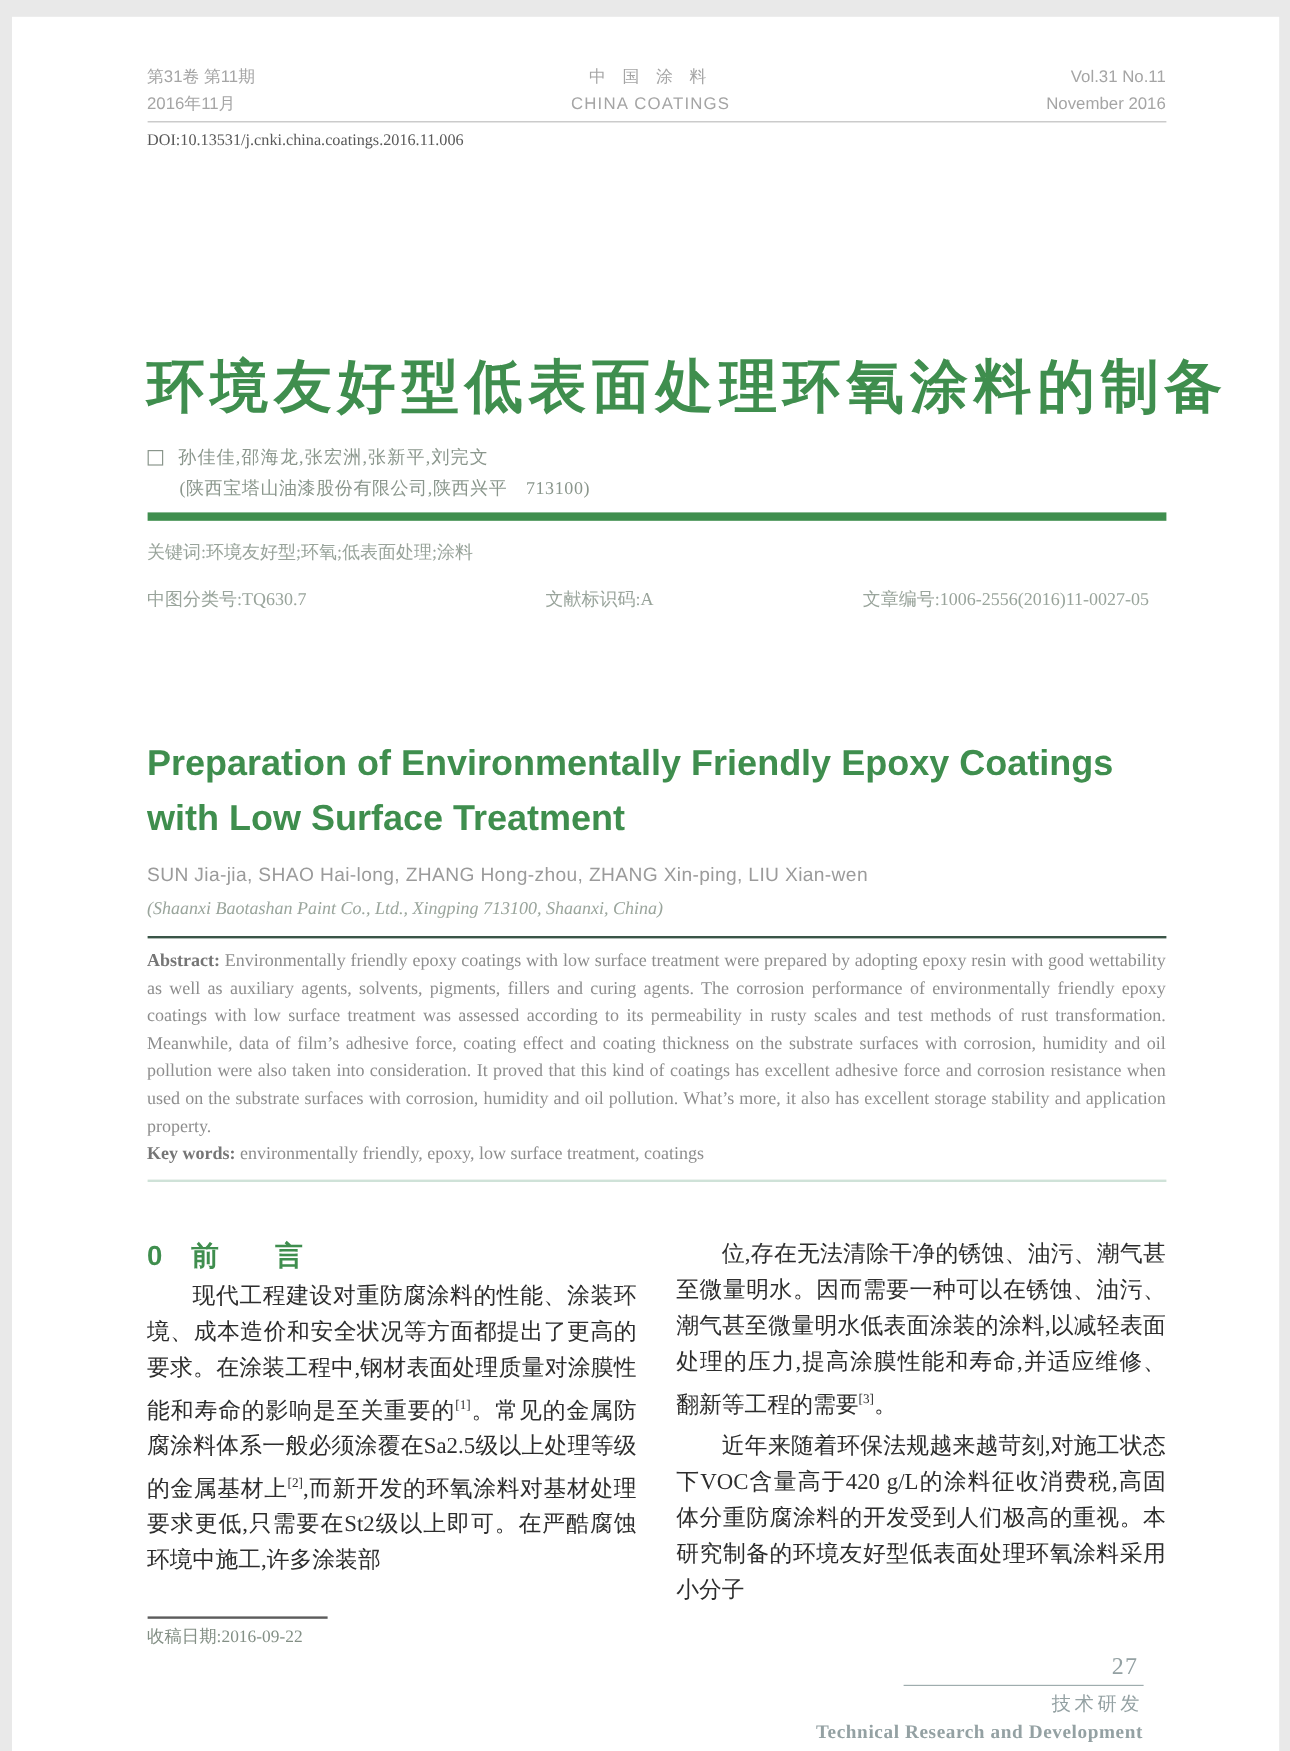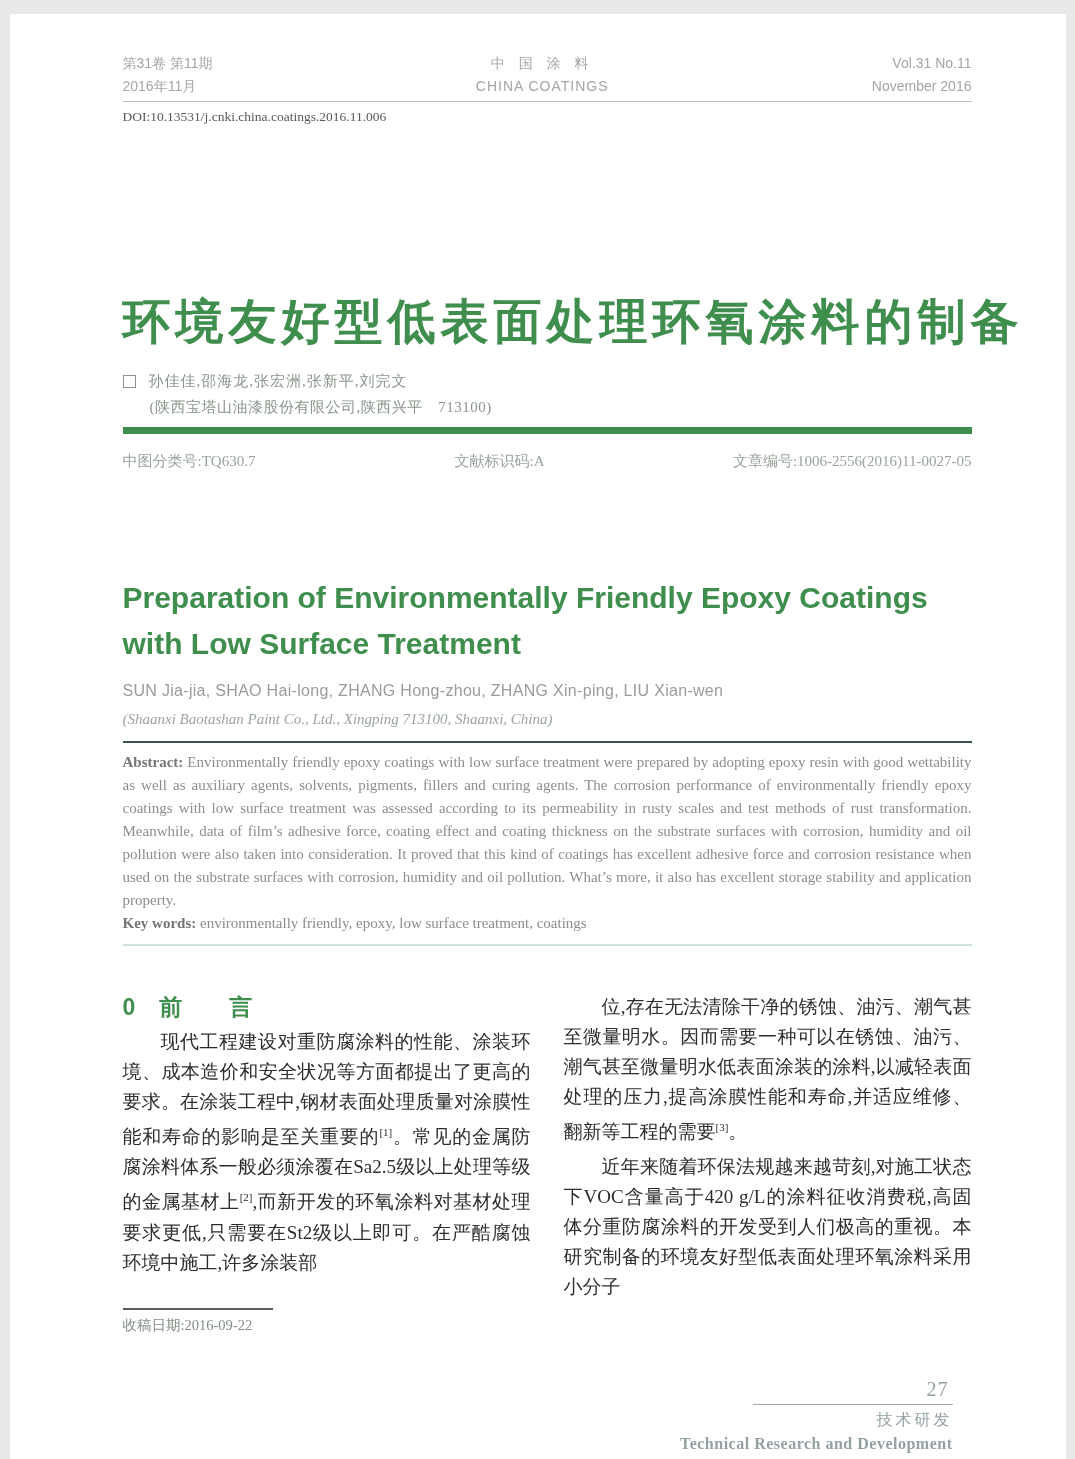--- a/index.html
+++ b/index.html
@@ -37,21 +37,21 @@
     letter-spacing:0.5px; }
   .green-bar { margin-top:10px; height:7px; background:#3f8e4e; }
 
   
   .cn-abstract-block { margin-top:15px; color:#99a49b; font-size:15px; line-height:25.5px; }
   .hang { position:relative; padding-left:57px; text-align:justify; }
   .hang .hang-label { position:absolute; left:0; top:0; }
   .cn-keywords { margin-top:3px; }
   .clc-row { margin-top:13px; position:relative; height:22px; white-space:nowrap; }
   .clc-row .mid { position:absolute; left:332px; top:0; }
-  .clc-row .rightend { position:absolute; right:0; top:0; }
+  .clc-row .rightend { position:absolute; right:14px; top:0; }
 
   
   .en-title { margin-top:104px; font-size:30px; line-height:46px; font-weight:700;
     color:#3f8e4e; font-family:"Liberation Sans","DejaVu Sans",sans-serif; }
   .en-authors { margin-top:15px; font-size:16px; color:#9b9b9b;
     font-family:"Liberation Sans","DejaVu Sans",sans-serif; letter-spacing:0.3px; }
   .en-affil { margin-top:11px; font-size:15px; font-style:italic; color:#9aa59c; }
   .dark-rule { margin-top:13px; height:2px; background:#3a5547; }
 
   
@@ -110,20 +110,23 @@
 
     <div class="cn-title">环境友好型低表面处理环氧涂料的制备</div>
     <div class="cn-authors">
       <span class="author-square"></span>
       <span>孙佳佳,邵海龙,张宏洲,张新平,刘完文</span>
     </div>
     <div class="cn-affil">(陕西宝塔山油漆股份有限公司,陕西兴平　713100)</div>
     <div class="green-bar"></div>
 
     <div class="cn-abstract-block">
+      <div class="cn-keywords">
+        <span>关键词:</span><span>环境友好型;环氧;低表面处理;涂料</span>
+      </div>
       <div class="clc-row">
         <span><span>中图分类号:</span><span>TQ630.7</span></span>
         <span class="mid"><span>文献标识码:</span><span>A</span></span>
         <span class="rightend"><span>文章编号:</span><span>1006-2556(2016)11-0027-05</span></span>
       </div>
     </div>
 
     <div class="en-title">
       <div>Preparation of Environmentally Friendly Epoxy Coatings</div>
       <div>with Low Surface Treatment</div>

